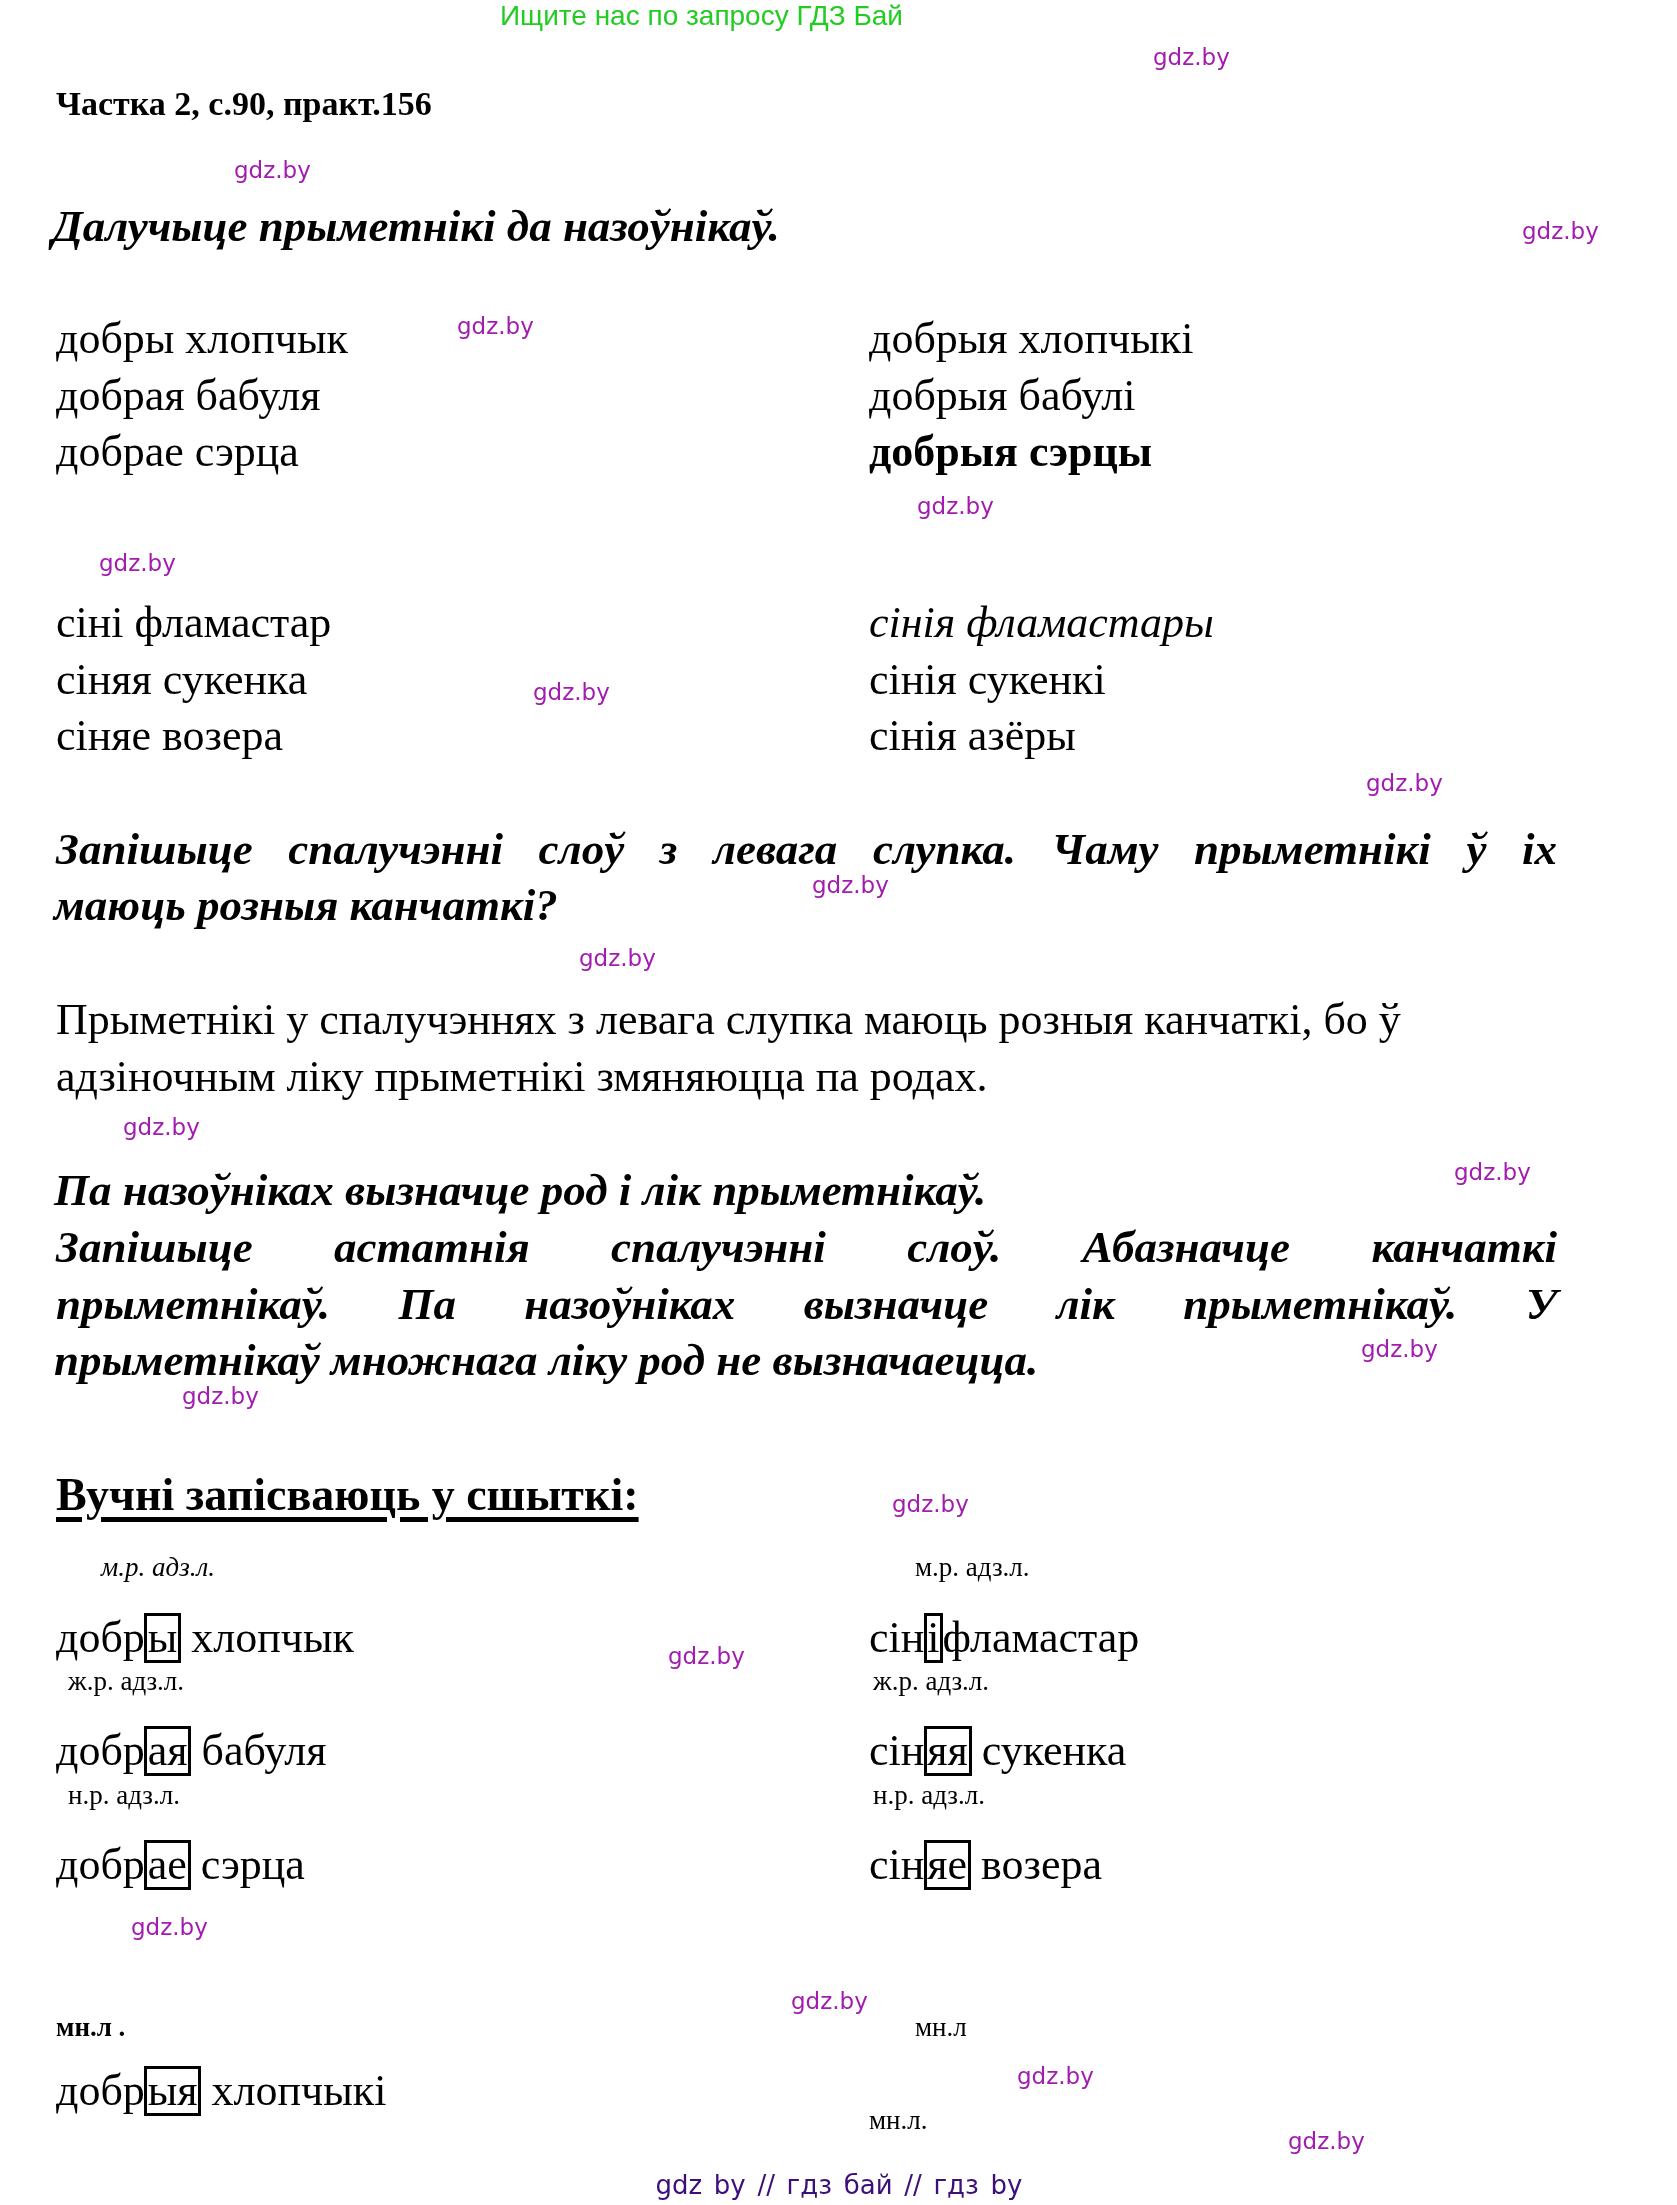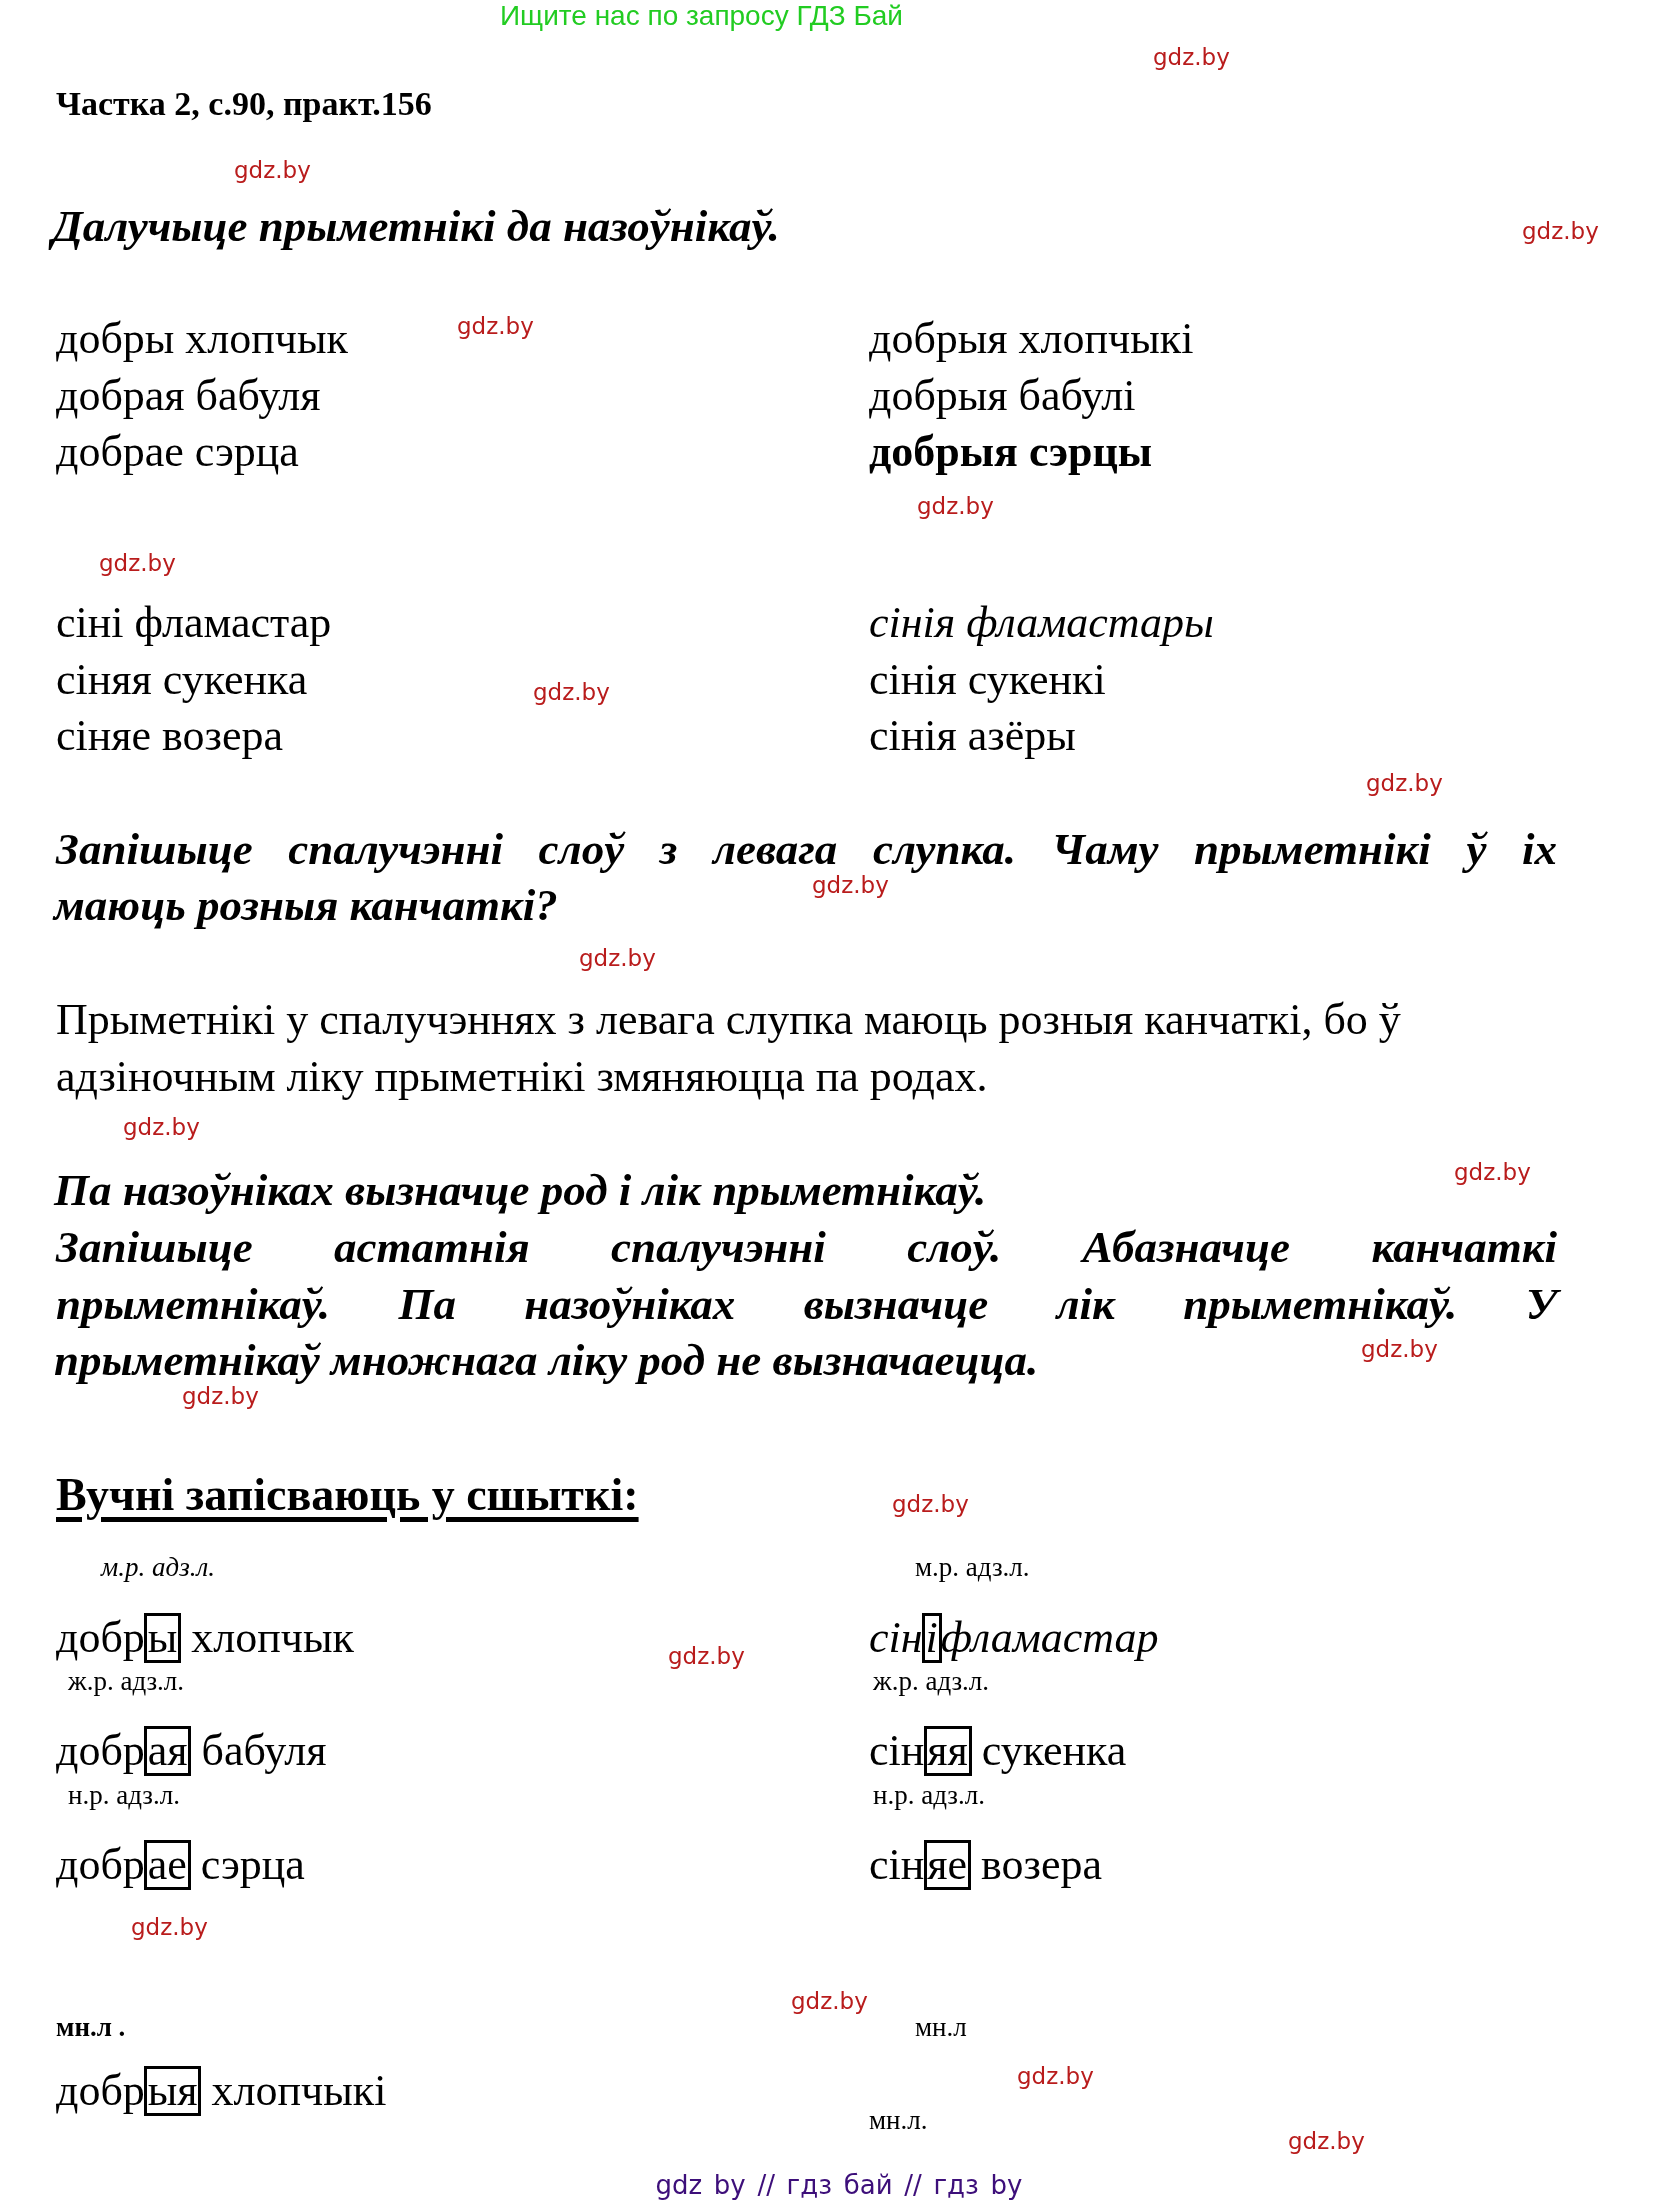--- a/index.html
+++ b/index.html
@@ -1,20 +1,20 @@
 <!DOCTYPE html>
 <html style="font-size:13.5px"><head>
 <meta charset="utf-8">
 <style>
   html, body { margin: 0; padding: 0; background: #ffffff; }
   body { width: 1678px; height: 2205px; position: relative; overflow: hidden; color: #000; }
   .abs { position: absolute; white-space: nowrap; }
   .banner { font-family: "Liberation Sans", sans-serif; font-size: 28px; color: #22cc22; left: 0; width: 1403px; text-align: center; top: 0; }
   .footer { font-family: "DejaVu Sans", sans-serif; font-size: 26px; color: #3d0f7a; left: 0; width: 1678px; text-align: center; top: 2170px; word-spacing: 3.4px; }
-  .wm { font-family: "DejaVu Sans", sans-serif; font-size: 23px; color: #b91c1c; }
+  .wm { font-family: "DejaVu Sans", sans-serif; font-size: 23px; color: #a21caf; }
   .serif { font-family: "Liberation Serif", serif; }
   .title { font-size: 34px; font-weight: bold; left: 56px; top: 85px; }
   .task { font-size: 45px; font-weight: bold; font-style: italic; }
   .word { font-size: 44px; }
   .answer { font-size: 44px; }
   .justified { left: 56px; width: 1501px; text-align: justify; text-align-last: justify; font-size: 45px; font-weight: bold; font-style: italic; white-space: normal; }
   .heading { font-size: 46px; font-weight: bold; left: 56px; top: 1448px; text-decoration: underline; text-decoration-thickness: 5px; text-underline-offset: 6.8px; margin-top: 20px; }
   .note { font-size: 27px; }
   .note-it { font-size: 27px; font-style: italic; }
   .box { display: inline-block; border: 3.4px solid #000; line-height: 44px; padding: 0 0.8px; margin: 0 -0.8px; }
@@ -87,21 +87,21 @@
 <div class="abs serif note" style="left:68px;top:1780px;">н.р. адз.л.</div>
 <div class="abs serif word" style="left:56px;top:1839px;">
   <span>добр</span><span class="box">ае</span><span> сэрца</span>
 </div>
 <div class="abs serif note" style="left:56px;top:2012px;font-weight:bold;">мн.л .</div>
 <div class="abs serif word" style="left:56px;top:2065px;">
   <span>добр</span><span class="box">ыя</span><span> хлопчыкі</span>
 </div>
 
 <div class="abs serif note" style="left:915px;top:1552px;">м.р.  адз.л.</div>
-<div class="abs serif word" style="left:869px;top:1612px;font-style:italic;">
+<div class="abs serif word" style="left:869px;top:1612px;">
   <span>сін</span><span class="box">і</span><span>фламастар</span>
 </div>
 <div class="abs serif note" style="left:873px;top:1666px;">ж.р.   адз.л.</div>
 <div class="abs serif word" style="left:869px;top:1725px;">
   <span>сін</span><span class="box">яя</span><span> сукенка</span>
 </div>
 <div class="abs serif note" style="left:873px;top:1780px;">н.р.     адз.л.</div>
 <div class="abs serif word" style="left:869px;top:1839px;">
   <span>сін</span><span class="box">яе</span><span> возера</span>
 </div>

